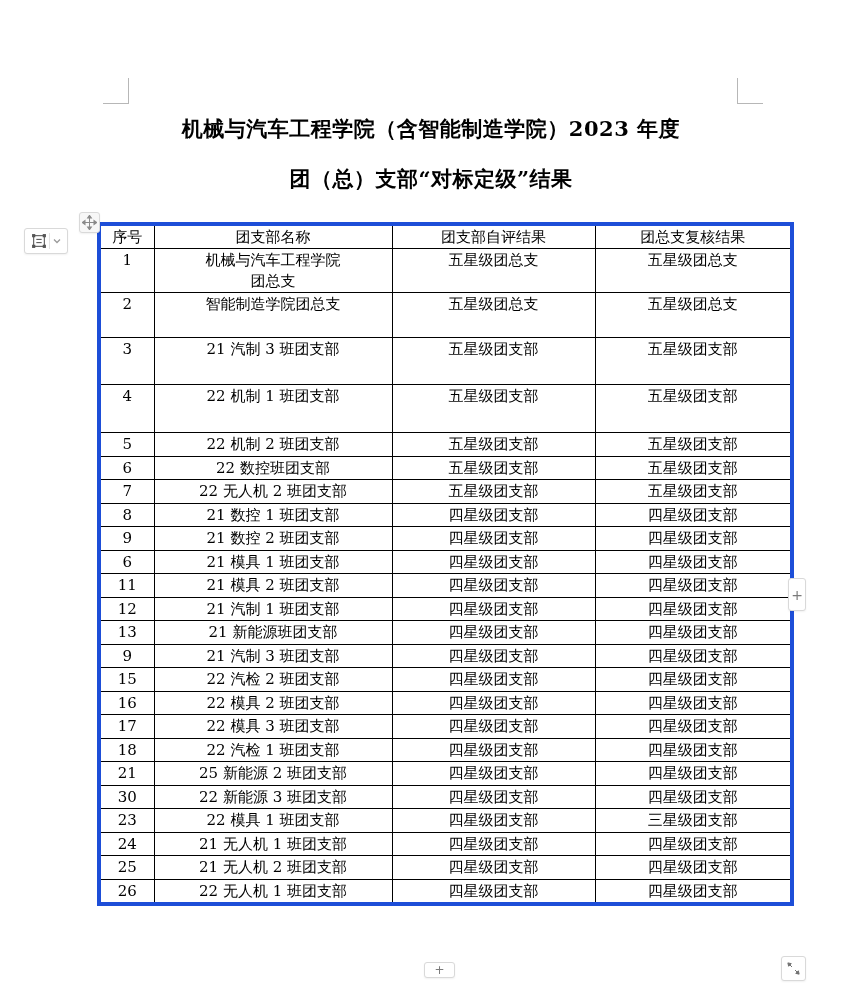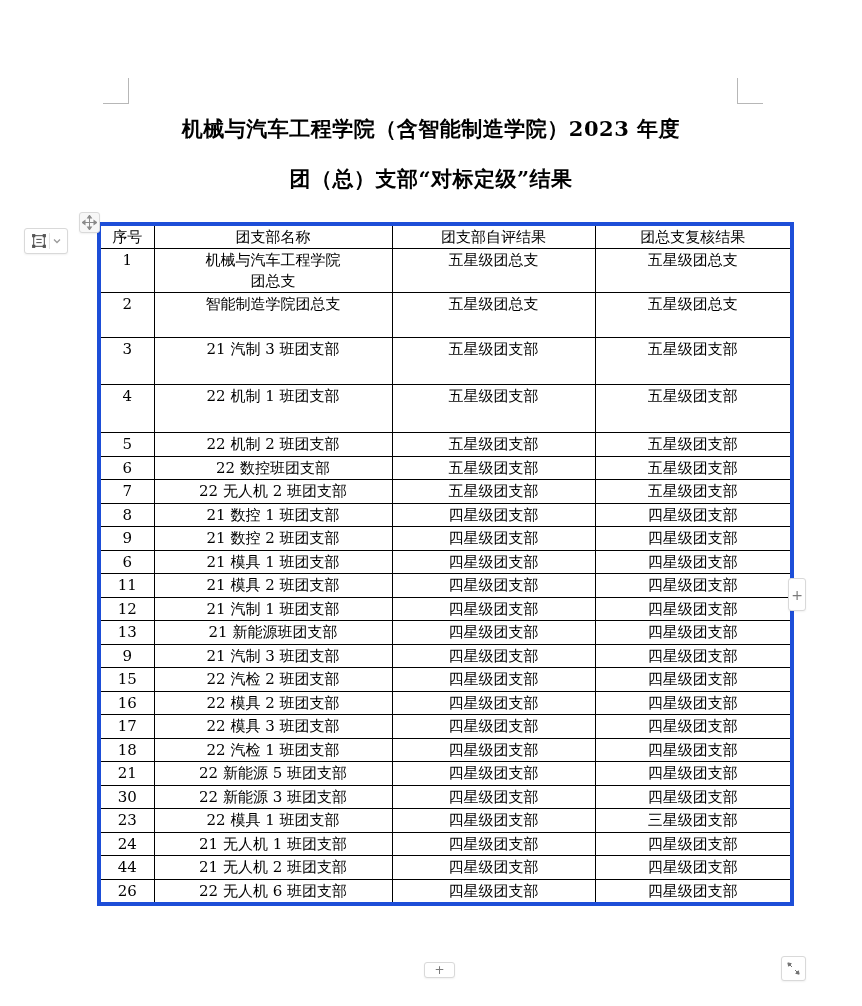--- a/index.html
+++ b/index.html
@@ -199,21 +199,21 @@
       <td class="c-review">四星级团支部</td>
     </tr>
         <tr>
       <td class="c-no">18</td>
       <td class="c-name">22 汽检 1 班团支部</td>
       <td class="c-self">四星级团支部</td>
       <td class="c-review">四星级团支部</td>
     </tr>
         <tr>
       <td class="c-no">21</td>
-      <td class="c-name">22 新能源 5 班团支部</td>
+      <td class="c-name">25 新能源 2 班团支部</td>
       <td class="c-self">四星级团支部</td>
       <td class="c-review">四星级团支部</td>
     </tr>
         <tr>
       <td class="c-no">30</td>
       <td class="c-name">22 新能源 3 班团支部</td>
       <td class="c-self">四星级团支部</td>
       <td class="c-review">四星级团支部</td>
     </tr>
         <tr>
@@ -222,28 +222,28 @@
       <td class="c-self">四星级团支部</td>
       <td class="c-review">三星级团支部</td>
     </tr>
         <tr>
       <td class="c-no">24</td>
       <td class="c-name">21 无人机 1 班团支部</td>
       <td class="c-self">四星级团支部</td>
       <td class="c-review">四星级团支部</td>
     </tr>
         <tr>
-      <td class="c-no">44</td>
+      <td class="c-no">25</td>
       <td class="c-name">21 无人机 2 班团支部</td>
       <td class="c-self">四星级团支部</td>
       <td class="c-review">四星级团支部</td>
     </tr>
         <tr>
       <td class="c-no">26</td>
-      <td class="c-name">22 无人机 6 班团支部</td>
+      <td class="c-name">22 无人机 1 班团支部</td>
       <td class="c-self">四星级团支部</td>
       <td class="c-review">四星级团支部</td>
     </tr>
       </tbody>
   </table>
 
   <div class="ctl attr-btn">
     <span>
       <svg class="icon-svg" width="16" height="16" viewBox="0 0 18 18">
         <rect x="3" y="3" width="12" height="12" fill="none" stroke="#555" stroke-width="1.2"></rect>

